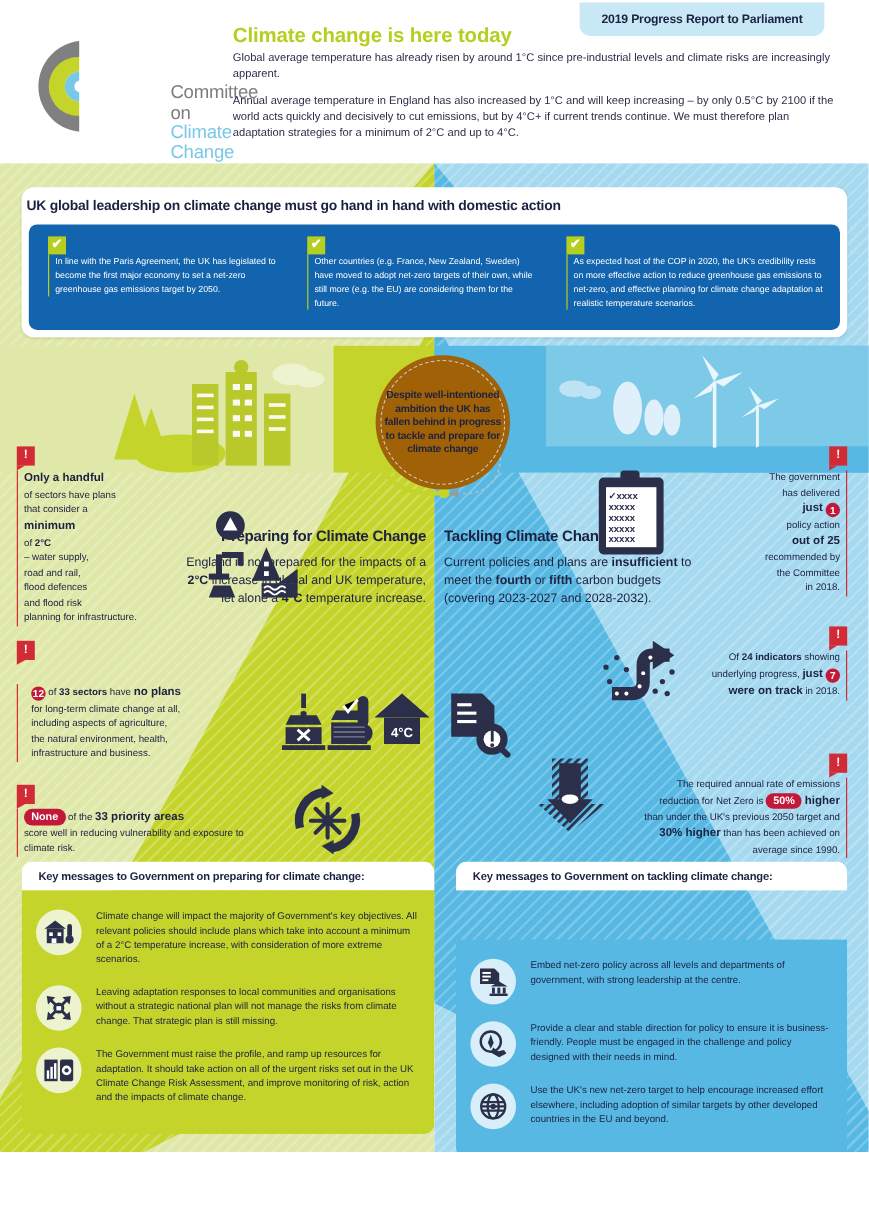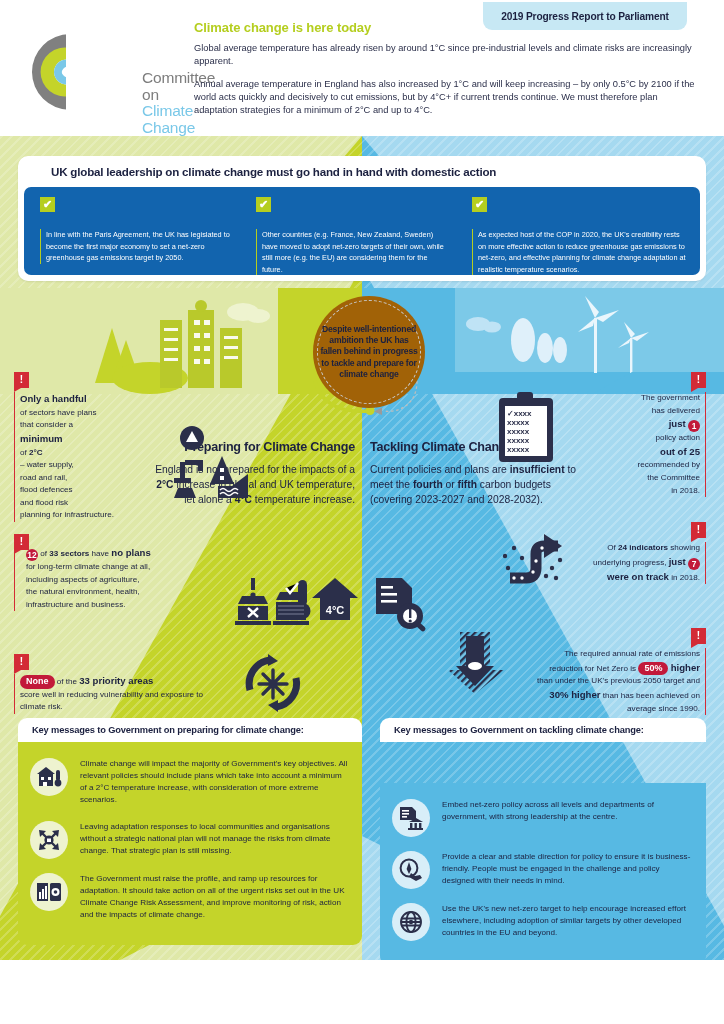--- a/index.html
+++ b/index.html
@@ -7,21 +7,21 @@
   .page{position:relative;width:724px;height:1024px;background:#ffffff;}
 
   
   .header{position:relative;width:724px;height:136px;background:#ffffff;}
   .logo{position:absolute;left:18px;top:26px;width:160px;height:92px;}
   .logo svg{display:block;}
   .logo-text{position:absolute;left:124px;top:44px;line-height:1.08;}
   .logo-l1{font-size:15.5px;color:#7d7d7d;font-weight:400;letter-spacing:-0.2px;}
   .logo-l2{font-size:15.5px;color:#7ac8e8;font-weight:400;letter-spacing:-0.2px;}
 
-  .hdr-title{position:absolute;left:194px;top:20px;font-size:13px;font-weight:bold;color:#b5ce1f;letter-spacing:-0.1px;}
+  .hdr-title{position:absolute;left:194px;top:20px;font-size:17px;font-weight:bold;color:#b5ce1f;letter-spacing:-0.1px;}
   .hdr-p{position:absolute;left:194px;font-size:9.3px;line-height:1.42;color:#2b2f4a;width:505px;}
   .hdr-p1{top:42px;}
   .hdr-p2{top:78px;}
 
   .report-badge{position:absolute;left:483px;top:2px;width:204px;height:28px;background:#c7e8f4;
     border-bottom-left-radius:9px;border-bottom-right-radius:9px;display:flex;align-items:center;justify-content:center;}
   .report-badge span{font-size:10.2px;font-weight:bold;color:#1c2140;letter-spacing:-0.15px;}
 
   
   .canvas{position:absolute;left:0;top:136px;width:724px;height:824px;overflow:hidden;}
@@ -32,26 +32,26 @@
   .stripes{position:absolute;inset:0;
     background-image:repeating-linear-gradient(-45deg, rgba(255,255,255,0.20) 0 2px, rgba(255,255,255,0) 2px 7px);}
 
   
   .wedge-left{position:absolute;left:0;top:0;width:362px;height:824px;}
   .wedge-right{position:absolute;left:362px;top:0;width:362px;height:824px;}
 
   
   .panel-leader{position:absolute;left:18px;top:20px;width:688px;height:125px;
     background:#ffffff;border-radius:10px;box-shadow:0 1px 2px rgba(0,0,0,.08);}
-  .panel-leader .pl-title{position:absolute;left:33px;top:9px;font-size:11.6px;font-weight:bold;color:#1c2140;letter-spacing:-0.2px;}
+  .panel-leader .pl-title{position:absolute;left:4px;top:9px;font-size:11.6px;font-weight:bold;color:#1c2140;letter-spacing:-0.2px;}
   .panel-leader .pl-body{position:absolute;left:6px;top:31px;width:676px;height:88px;background:#1264ae;border-radius:7px;}
   .pl-col{position:absolute;top:10px;width:194px;color:#ffffff;}
   .pl-col .tick{width:15px;height:15px;background:#b5ce1f;display:flex;align-items:center;justify-content:center;
       font-size:11px;color:#ffffff;line-height:1;font-weight:bold;}
-  .pl-col .txt{margin-top:17px;font-size:7.3px;line-height:1.58;border-left:1.3px solid #b5ce1f;padding-left:5px;}
+  .pl-col .txt{font-size:7.3px;line-height:1.58;border-left:1.3px solid #b5ce1f;padding-left:5px;}
   .pl-c1{left:16px;} .pl-c2{left:232px;} .pl-c3{left:448px;width:216px;}
 
   
   .scene{position:absolute;left:0;top:152px;width:724px;height:106px;overflow:hidden;}
 
   
   .circle{position:absolute;left:313px;top:160px;width:112px;height:112px;border-radius:50%;
     background:#a16207;z-index:30;display:flex;align-items:center;justify-content:center;}
   .circle .dots{position:absolute;inset:4px;border-radius:50%;border:1.3px dashed #c8c8c8;}
   .circle .ctext{position:relative;text-align:center;font-size:8.6px;font-weight:bold;line-height:1.3;color:#1c2140;width:98px;letter-spacing:-0.2px;}
@@ -287,21 +287,21 @@
         <polygon points="48,60 78,60 78,48 62,60"></polygon>
       </g>
       <g stroke="#ffffff" stroke-width="1.6" fill="none">
         <path d="M50 64 q3 -3 6 0 q3 3 6 0 q3 -3 6 0"></path>
         <path d="M50 68 q3 -3 6 0 q3 3 6 0 q3 -3 6 0"></path>
       </g>
     </svg>
 
     <div class="fact" style="left:14px;top:398px;width:210px;">
       <div class="bang">!</div>
-      <div class="fact-txt rule-l" style="margin-top:12px;padding-left:11px;"><span class="circ">12</span> of <b>33 sectors</b> have <span class="big">no plans</span><br>for long-term climate change at all,<br>including aspects of agriculture,<br>the natural environment, health,<br>infrastructure and business.</div>
+      <div class="fact-txt rule-l" style="margin-top:36px;padding-left:11px;"><span class="circ">12</span> of <b>33 sectors</b> have <span class="big">no plans</span><br>for long-term climate change at all,<br>including aspects of agriculture,<br>the natural environment, health,<br>infrastructure and business.</div>
     </div>
     <svg style="position:absolute;left:232px;top:440px;width:80px;height:58px;z-index:14" viewBox="0 0 80 58">
       <g fill="#2b2f4a">
         <rect x="19" y="2" width="4" height="12"></rect>
           <circle cx="21" cy="19" r="2.6"></circle>
         <polygon points="6,28 36,28 32,20 10,20"></polygon>
         <rect x="6" y="30" width="30" height="14"></rect>
           <rect x="3" y="45" width="36" height="4"></rect>
         <polygon points="44,24 74,24 70,16 48,16"></polygon>
         <rect x="44" y="26" width="30" height="18"></rect>

